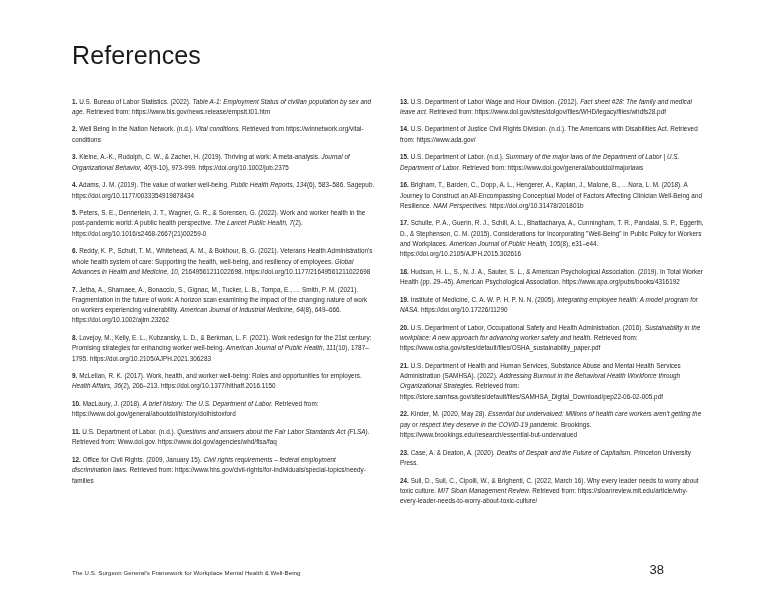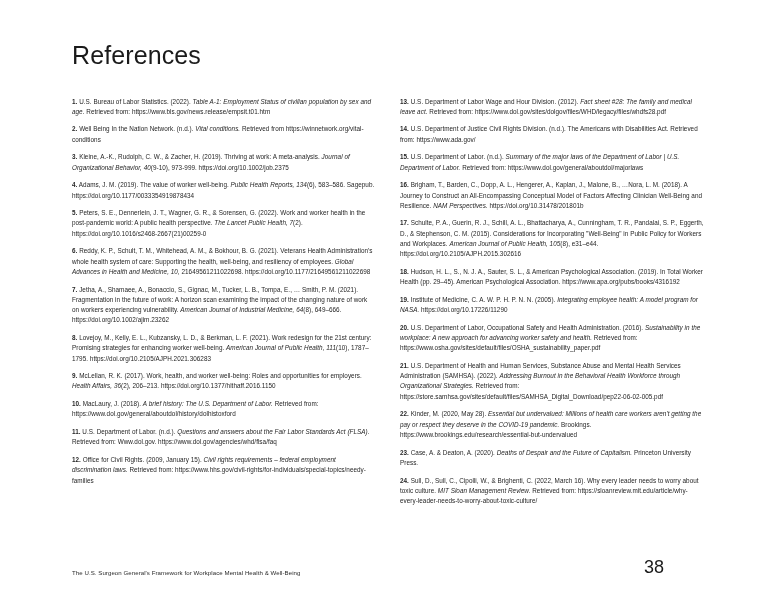--- a/index.html
+++ b/index.html
@@ -68,21 +68,21 @@
     align-items: flex-end;
     justify-content: space-between;
   }
   .footer-title {
     font-size: 6.1px;
     color: #2b2b2b;
     letter-spacing: 0.01em;
     line-height: 1.2;
   }
   .page-number {
-    font-size: 18px;
+    font-size: 13px;
     color: #1a1a1a;
     font-weight: 400;
     line-height: 1;
   }
 </style>
 </head>
 <body>
 
 <div class="page">
 

